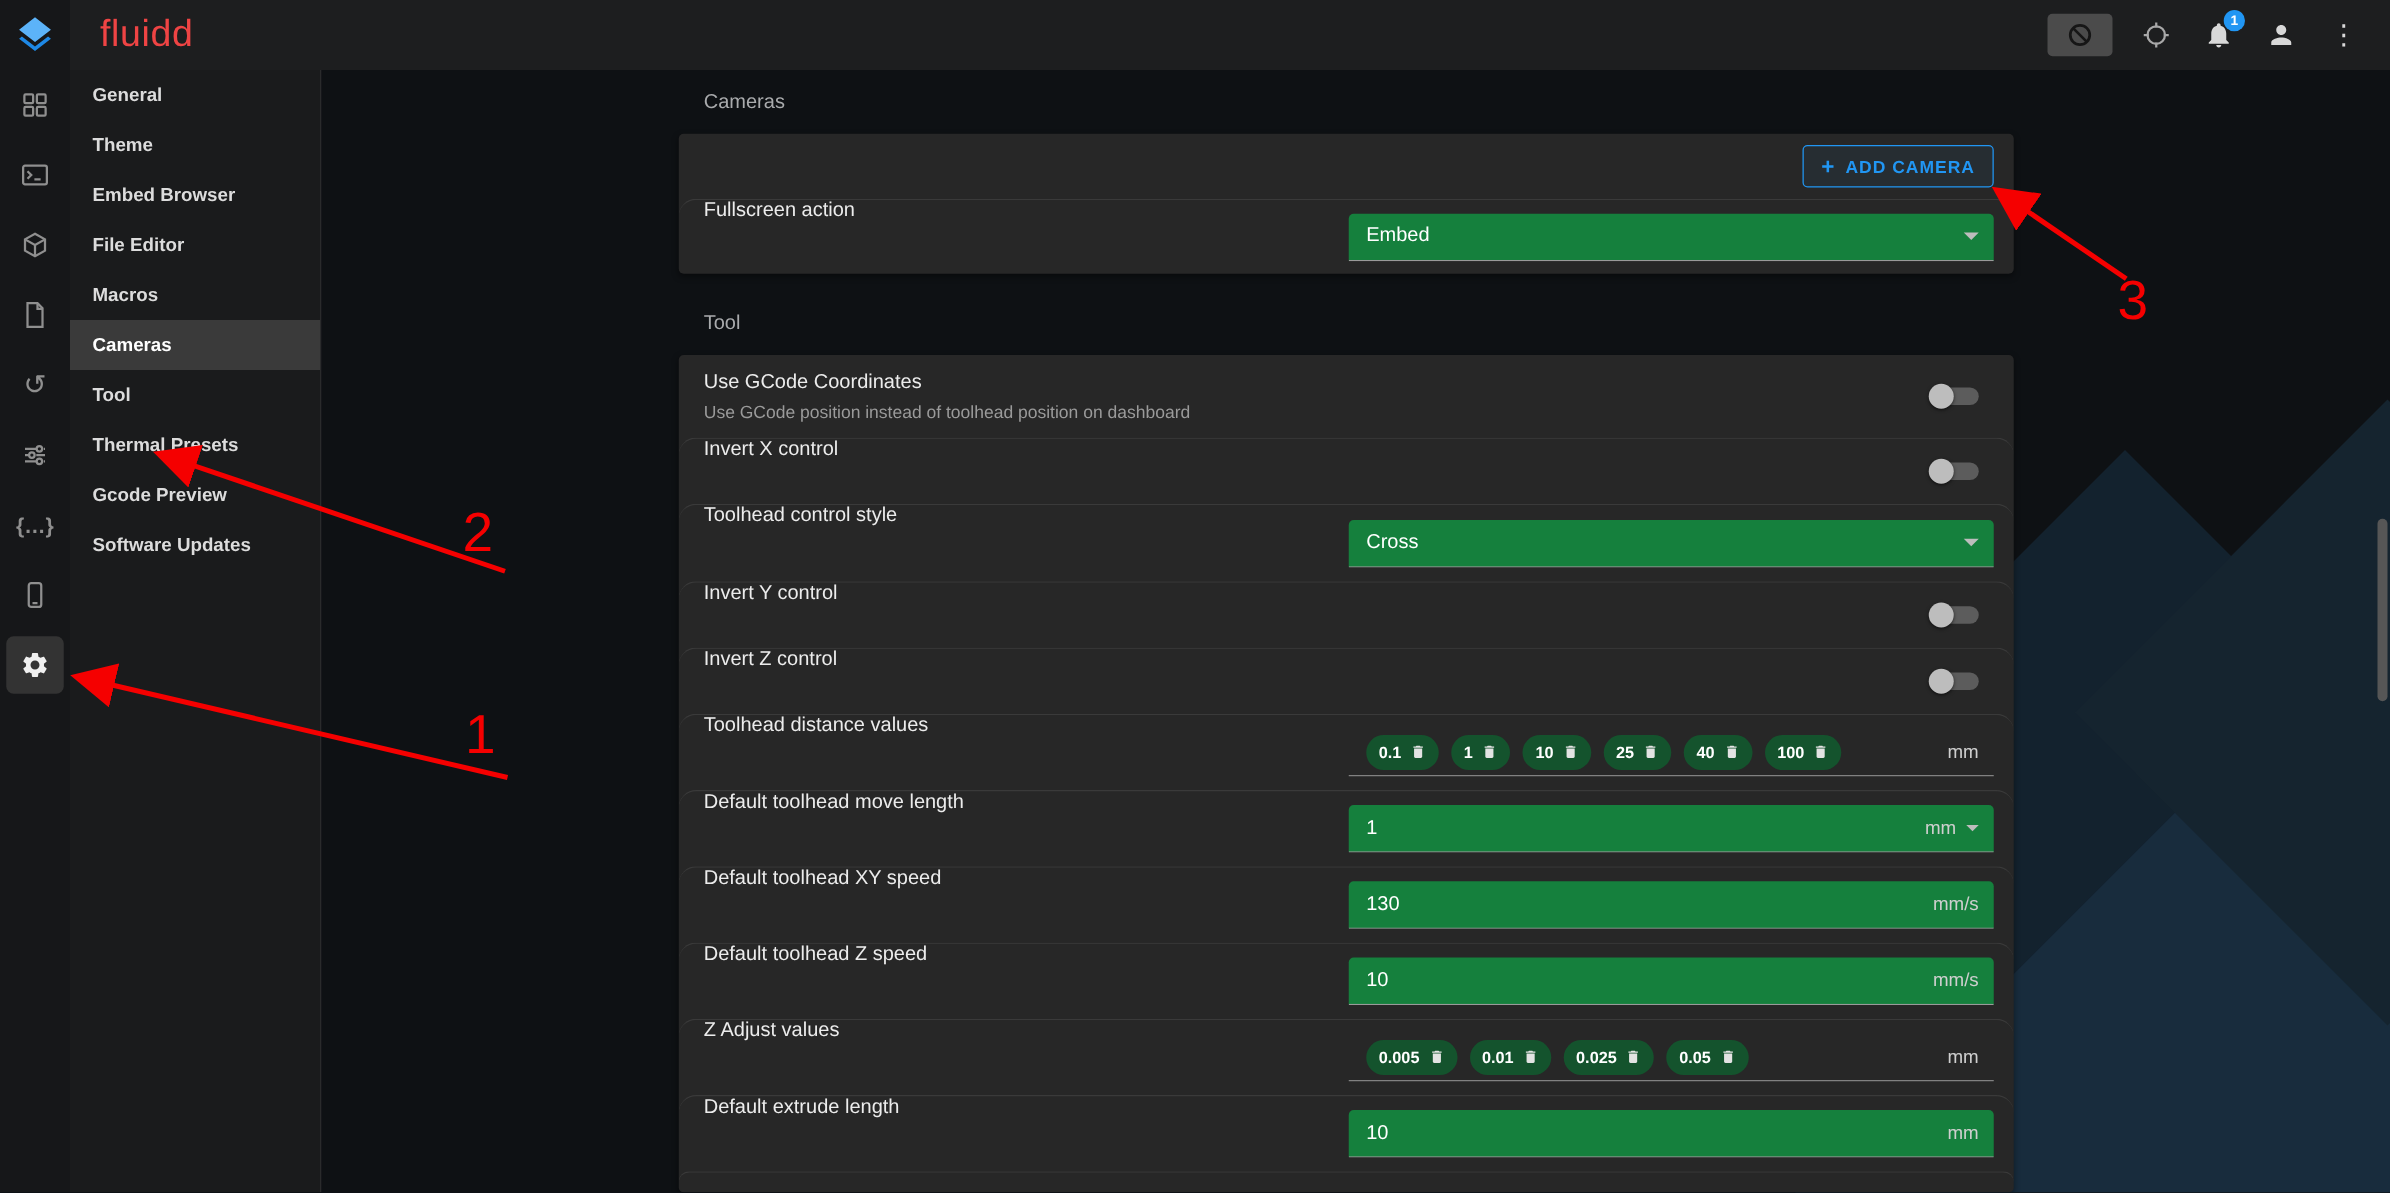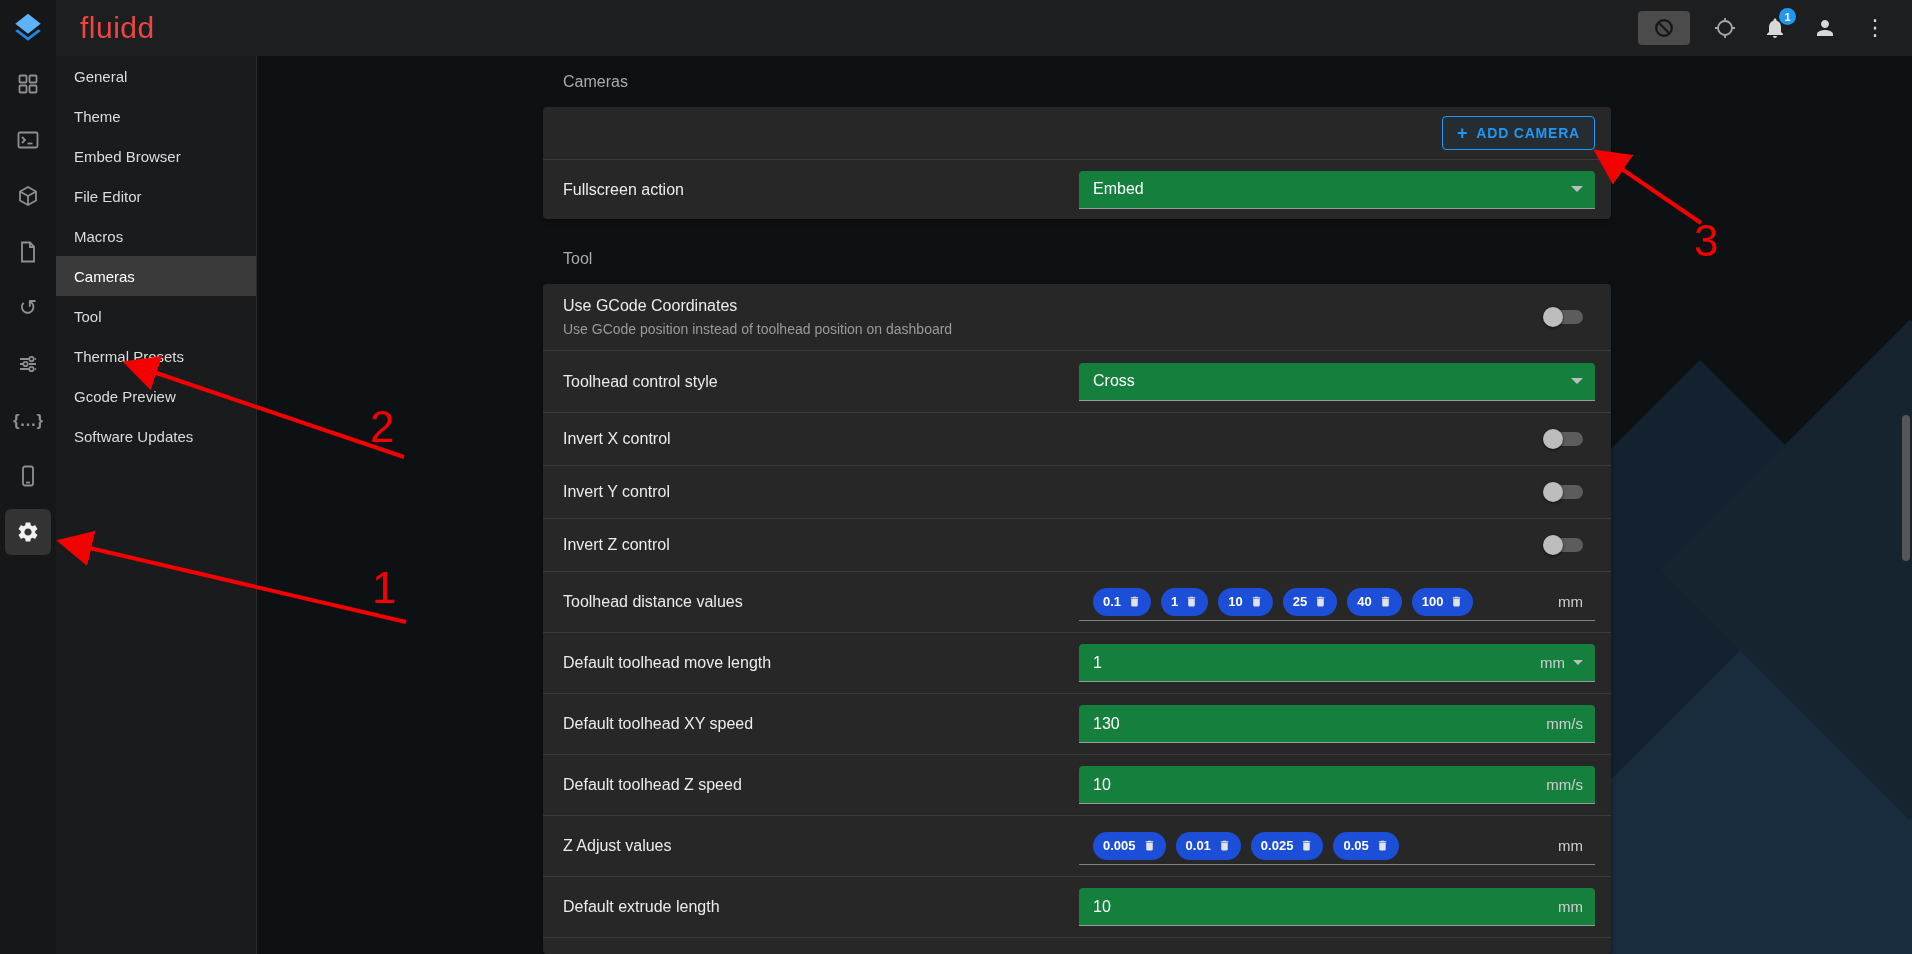--- a/index.html
+++ b/index.html
@@ -35,31 +35,31 @@
   .rail-btn { width:56px; height:56px; display:flex; align-items:center; justify-content:center;
               background:none; border:none; cursor:pointer; color:#8f8f8f; }
   .rail-btn .glyph { font-size:22px; color:#8f8f8f; line-height:1; }
   .rail-active-box { width:46px; height:46px; background:#333333; border-radius:6px;
                      display:flex; align-items:center; justify-content:center; }
 
   
   .settings-nav { position:absolute; top:56px; left:56px; width:201px; bottom:0; background:#1a1b1c;
                   border-right:1px solid #2a2b2c; z-index:4; }
   .nav-item { height:40px; display:flex; align-items:center; padding-left:18px;
-              color:#dcdcdc; font-size:15px; font-weight:normal; cursor:pointer; }
+              color:#dcdcdc; font-size:15px; font-weight:bold; cursor:pointer; }
   .nav-item.active { background:#3a3a3a; color:#ffffff; }
 
   
   .section-label { position:absolute; font-size:16px; color:#a9abad; z-index:2; }
   .card { position:absolute; left:543px; width:1068px; background:#272727; border-radius:4px; z-index:2;
           box-shadow:0 2px 5px rgba(0,0,0,.4); }
   .camera-card { top:107px; height:112px; }
   .tool-card { top:284px; height:670px; overflow:hidden; }
   .card-toolbar { height:52px; display:flex; align-items:center; justify-content:flex-end; padding-right:16px; }
-  .row { display:flex; align-items:center; padding:0 16px 0 20px; border-top:1px solid rgba(255,255,255,.09); }
+  .row { display:flex; padding:0 16px 0 20px; border-top:1px solid rgba(255,255,255,.09);border-radius:14px; }
   .row:first-child { border-top:none; }
   .h66 { height:66px; } .h62 { height:62px; } .h60 { height:60px; } .h53 { height:53px; } .h61 { height:61px; }
   .row-label { font-size:16px; color:#ececec; }
   .label-stack { display:flex; flex-direction:column; gap:6px; justify-content:center; }
   .row-sub { font-size:14px; color:#9a9a9a; }
   .ctrl { width:516px; margin-left:auto; display:flex; align-items:center; }
   .ctrl-end { justify-content:flex-end; }
 
   .add-btn { height:34px; border:1px solid #2196f3; border-radius:4px; background:rgba(33,150,243,.06);
              color:#2196f3; font-size:14px; font-weight:bold; letter-spacing:.8px;
@@ -74,21 +74,21 @@
   .caret { margin-left:auto; width:0; height:0; border-left:6px solid transparent; border-right:6px solid transparent;
            border-top:6px solid #bdbdbd; }
   .field input { flex:1 1 auto; min-width:0; background:transparent; border:none; outline:none;
                  color:#ffffff; font-size:16px; font-family:"Liberation Sans", sans-serif; }
   .unit { color:#cfcfcf; font-size:15px; margin-left:10px; white-space:nowrap; }
   .unit-caret { width:0; height:0; border-left:5px solid transparent; border-right:5px solid transparent;
                 border-top:5px solid #bdbdbd; margin-left:8px; }
 
   .chipfield { width:516px; height:38px; display:flex; align-items:center; gap:10px; padding:0 12px 0 14px;
                border-bottom:1px solid rgba(255,255,255,.42); }
-  .chip { height:28px; background:#1d4ed8; border-radius:14px; display:flex; align-items:center;
+  .chip { height:28px; background:#14532d; border-radius:14px; display:flex; align-items:center;
           gap:7px; padding:0 10px; cursor:pointer; }
   .chip-text { color:#ffffff; font-size:13px; font-weight:bold; }
   .chip svg { display:block; }
   .unit-right { margin-left:auto; }
 
   .switch { position:relative; width:37px; height:14px; background:#5c5c5c; border-radius:7px;
             margin-right:12px; cursor:pointer; flex:0 0 auto; }
   .switch::after { content:""; position:absolute; left:-3px; top:-3px; width:20px; height:20px;
                    border-radius:50%; background:#bdbdbd; box-shadow:0 1px 3px rgba(0,0,0,.6); }
 
@@ -245,35 +245,35 @@
     <div class="row h66">
       <div class="label-stack">
         <div class="row-label">Use GCode Coordinates</div>
         <div class="row-sub">Use GCode position instead of toolhead position on dashboard</div>
       </div>
       <div class="ctrl ctrl-end">
         <span class="switch"></span>
       </div>
     </div>
 
-    <div class="row h62">
-      <div class="row-label">Toolhead control style</div>
-      <div class="ctrl">
-        <div class="select">
-          <span class="select-value">Cross</span>
-          <span class="caret"></span>
-        </div>
-      </div>
-    </div>
-
     <div class="row h53">
       <div class="row-label">Invert X control</div>
       <div class="ctrl ctrl-end">
           <span class="switch"></span>
         </div>
+    </div>
+
+    <div class="row h62">
+      <div class="row-label">Toolhead control style</div>
+      <div class="ctrl">
+        <div class="select">
+          <span class="select-value">Cross</span>
+          <span class="caret"></span>
+        </div>
+      </div>
     </div>
 
     <div class="row h53">
       <div class="row-label">Invert Y control</div>
       <div class="ctrl ctrl-end">
           <span class="switch"></span>
         </div>
     </div>
 
     <div class="row h53">

